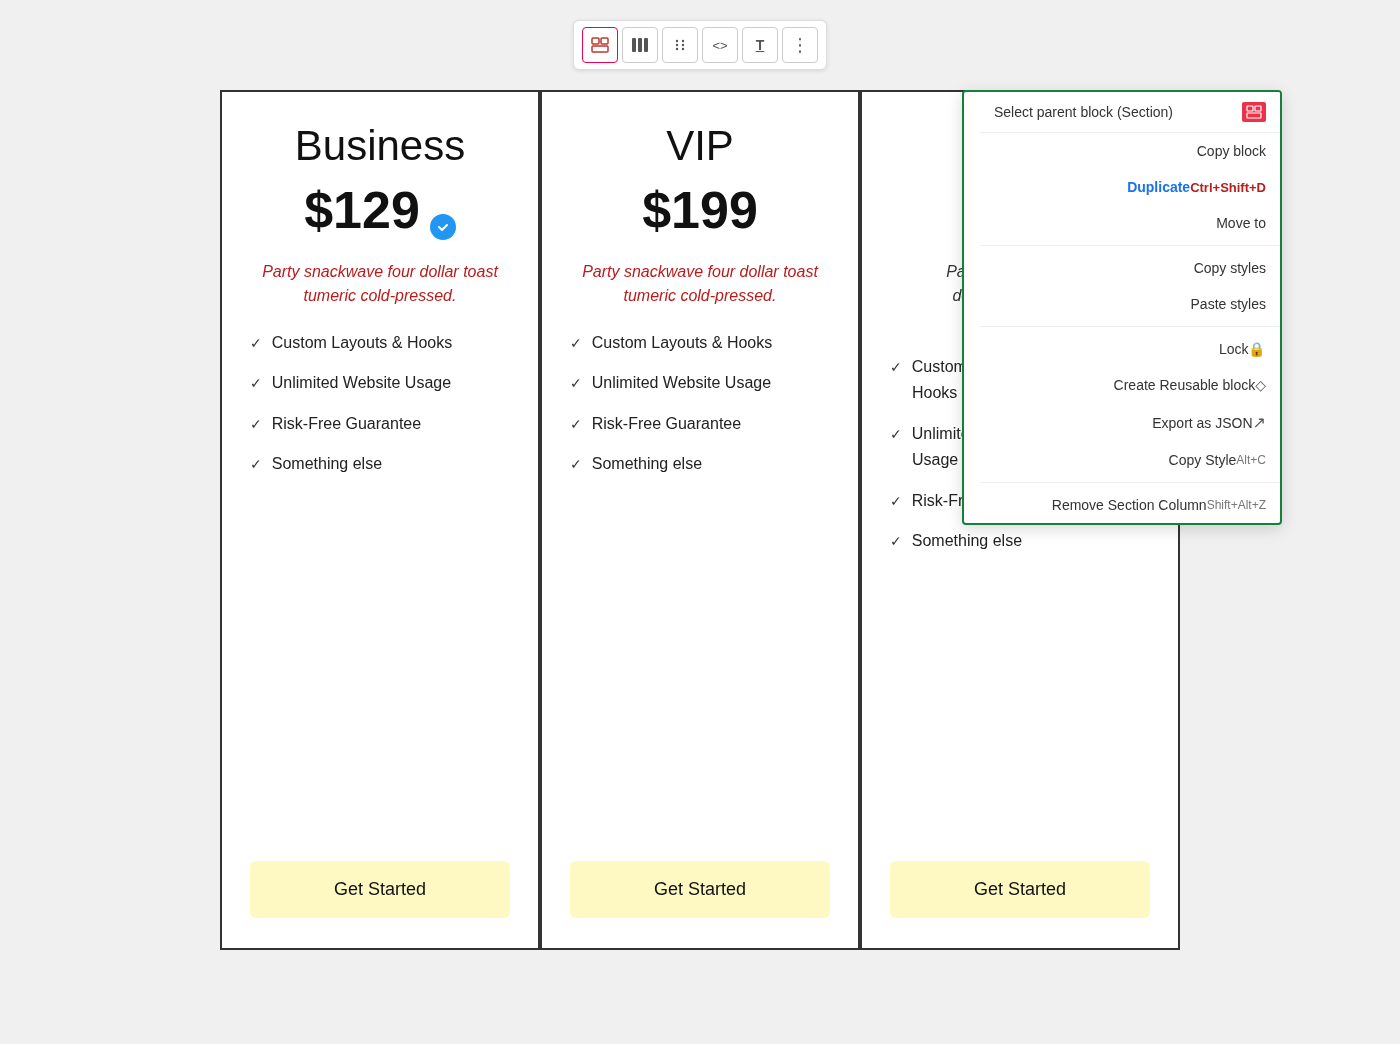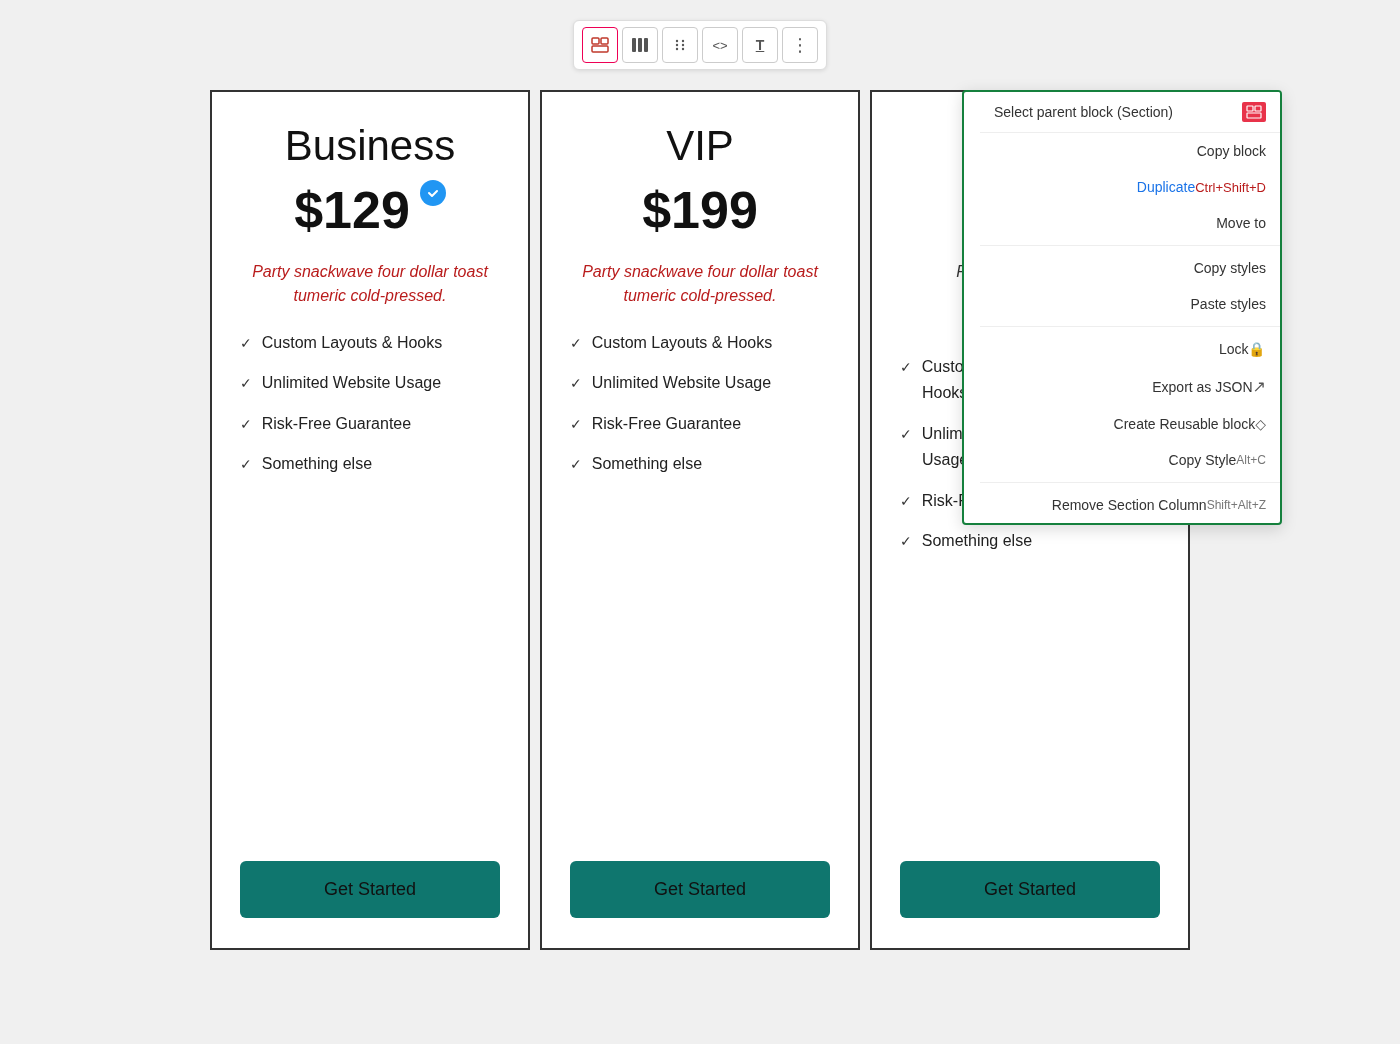--- a/index.html
+++ b/index.html
@@ -49,21 +49,21 @@
       gap: 0;
       position: relative;
       width: 100%;
       max-width: 1360px;
       justify-content: center;
     }
 
     
     .cards-container {
       display: flex;
-      gap: 10px;
+      gap: 0;
     }
 
     .pricing-card {
       width: 320px;
       border: 2px solid #333;
       background: #fff;
       padding: 30px 28px;
       position: relative;
       min-height: 860px;
       display: flex;
@@ -80,21 +80,21 @@
     .plan-name {
       font-size: 42px;
       font-weight: 400;
       text-align: center;
       margin-bottom: 10px;
       color: #111;
     }
 
     .price-row {
       display: flex;
-      align-items: flex-start;
+      align-items: flex-end;
       justify-content: center;
       margin-bottom: 20px;
       position: relative;
     }
 
     .price {
       font-size: 52px;
       font-weight: 700;
       color: #111;
     }
@@ -139,21 +139,21 @@
     }
 
     .check-mark {
       font-size: 14px;
       color: #333;
       margin-top: 2px;
       flex-shrink: 0;
     }
 
     .get-started-btn {
-      background: #0f766e;
+      background: #fef9c3;
       color: #111;
       border: none;
       border-radius: 6px;
       padding: 18px;
       font-size: 18px;
       font-weight: 500;
       cursor: pointer;
       width: 100%;
       text-align: center;
       margin-top: auto;
@@ -201,20 +201,21 @@
       justify-content: flex-end;
       padding: 10px 14px;
       font-size: 14px;
       color: #333;
       cursor: pointer;
       border-bottom: none;
     }
 
     .context-menu-item.blue {
       color: #1a73e8;
+      font-weight: bold;
     }
 
     .context-menu-item .shortcut {
       color: #b91c1c;
       font-size: 13px;
     }
 
     .context-menu-item .shortcut-gray {
       color: #777;
       font-size: 12px;
@@ -405,30 +406,30 @@
     </div>
 
     <div class="context-menu-divider"></div>
 
     <div class="context-menu-item">
       <span>Lock</span>
       <span class="item-icon">🔒</span>
     </div>
 
     <div class="context-menu-item">
+      <span>Create Reusable block</span>
+      <span class="item-icon">◇</span>
+    </div>
+
+    <div class="context-menu-item">
       <span>Export as JSON</span>
       <span class="item-icon" style="font-size:16px;">↗</span>
     </div>
 
     <div class="context-menu-item">
-      <span>Create Reusable block</span>
-      <span class="item-icon">◇</span>
-    </div>
-
-    <div class="context-menu-item">
       <span>Copy Style</span>
       <span class="shortcut-gray">Alt+C</span>
     </div>
 
 
     <div class="context-menu-divider"></div>
 
     <div class="context-menu-item">
       <span>Remove Section Column</span>
       <span class="shortcut-gray">Shift+Alt+Z</span>

